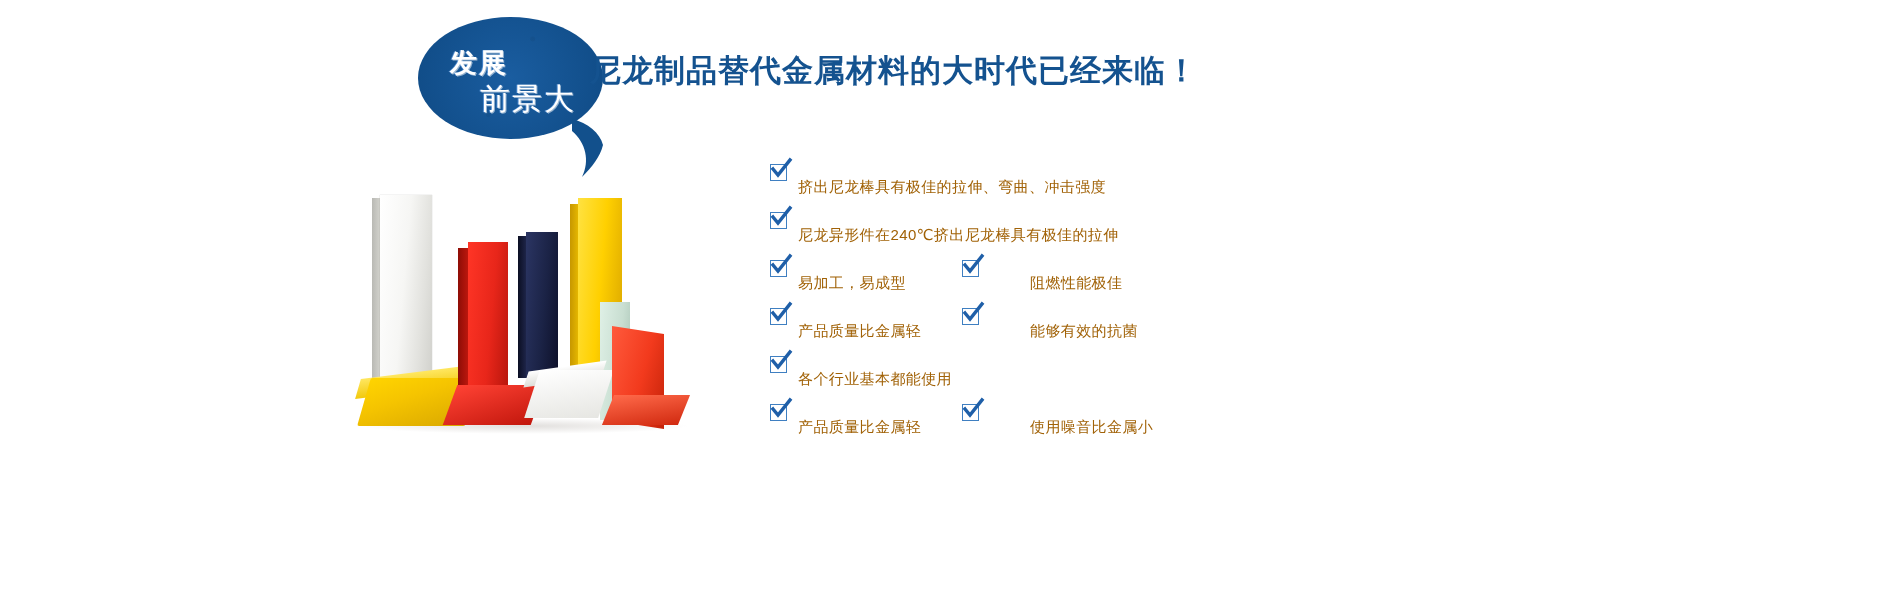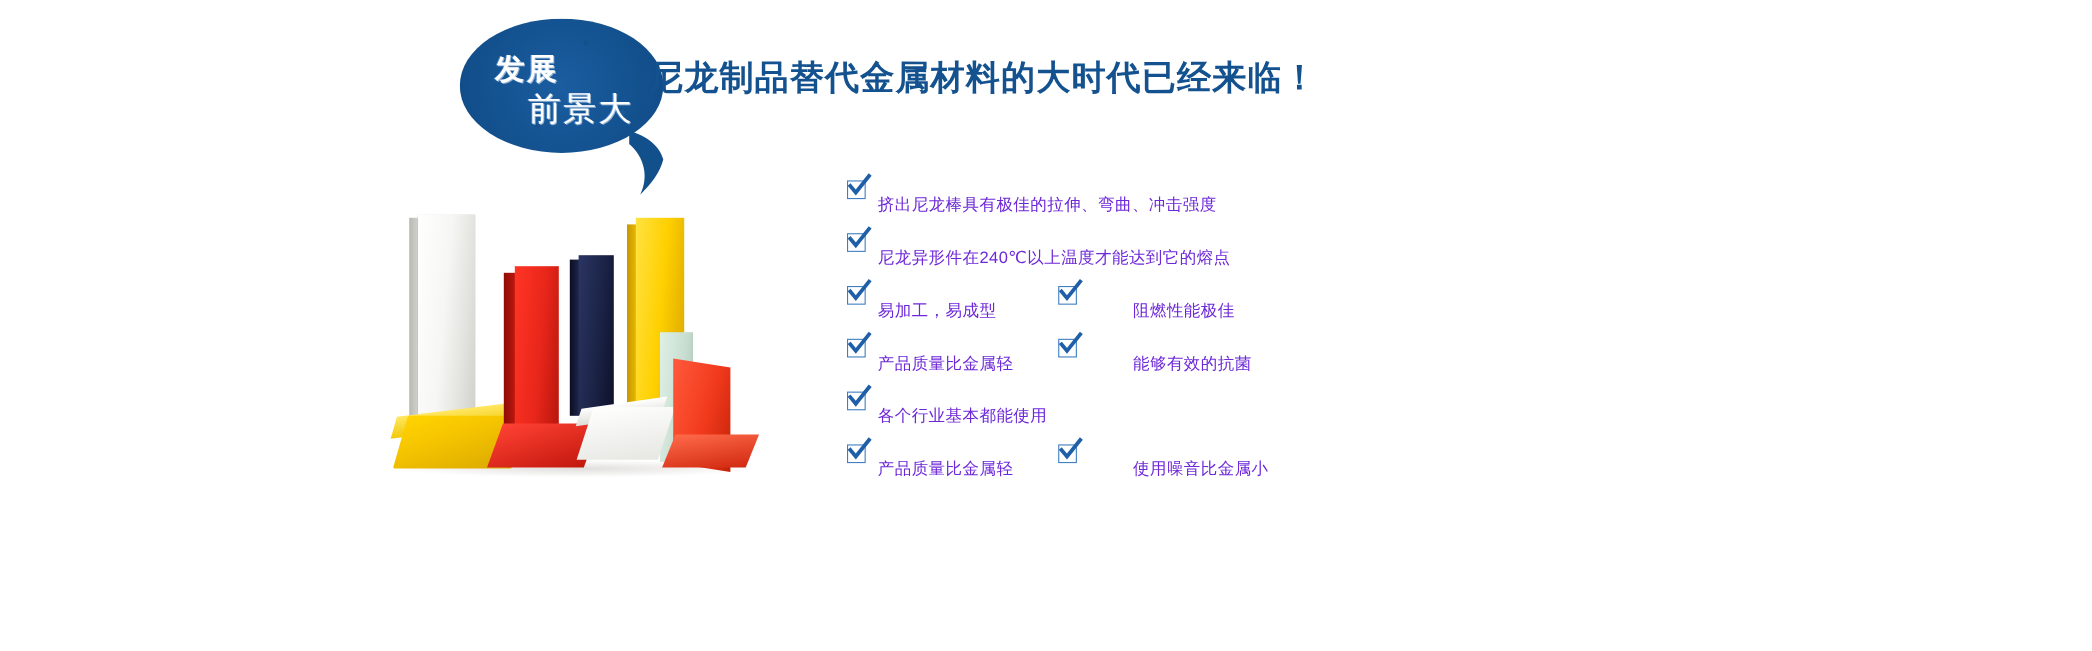--- a/index.html
+++ b/index.html
@@ -57,21 +57,21 @@
   .ck-item{position:absolute;display:flex;align-items:center;white-space:nowrap;}
   .ck-item.col1{left:0px;}
   .ck-item.col2{left:192px;gap:40px;}
   .ck-box{
     position:relative;width:15px;height:15px;flex:0 0 15px;
     border:1px solid #3f7fc1;background:#ffffff;margin-right:11px;
     display:inline-block;
   }
   .ck-box svg{position:absolute;left:-1px;top:-6px;width:22px;height:22px;overflow:visible;}
   .ck-label{
-    font-size:15px;color:#6d28d9;letter-spacing:.4px;line-height:1;
+    font-size:15px;color:#a16207;letter-spacing:.4px;line-height:1;
     font-family:"Liberation Sans","DejaVu Sans",sans-serif;
     margin-top:29px;
   }
 
   
   .photo{position:absolute;left:350px;top:190px;width:370px;height:270px;}
   .pc{position:absolute;}
 
   .shape-white-tall{left:30px;top:5px;width:52px;height:205px;
     background:linear-gradient(95deg,#ffffff 0%,#f6f6f4 45%,#e2e2de 75%,#cfcfca 100%);
@@ -177,21 +177,21 @@
       </div>
     </div>
 
     <div class="ck-row">
       <div class="ck-item col1">
         <span class="ck-box">
           <svg viewBox="0 0 22 22">
               <path d="M3,10 L8,16 L20,1" fill="none" stroke="#1f5fa8" stroke-width="3.4" stroke-linecap="square"></path>
             </svg>
         </span>
-        <span class="ck-label">尼龙异形件在240℃以上温度才能达到它的熔点</span>
+        <span class="ck-label">尼龙异形件在240℃挤出尼龙棒具有极佳的拉伸</span>
       </div>
     </div>
 
     <div class="ck-row">
       <div class="ck-item col1">
         <span class="ck-box">
           <svg viewBox="0 0 22 22">
               <path d="M3,10 L8,16 L20,1" fill="none" stroke="#1f5fa8" stroke-width="3.4" stroke-linecap="square"></path>
             </svg>
         </span>

